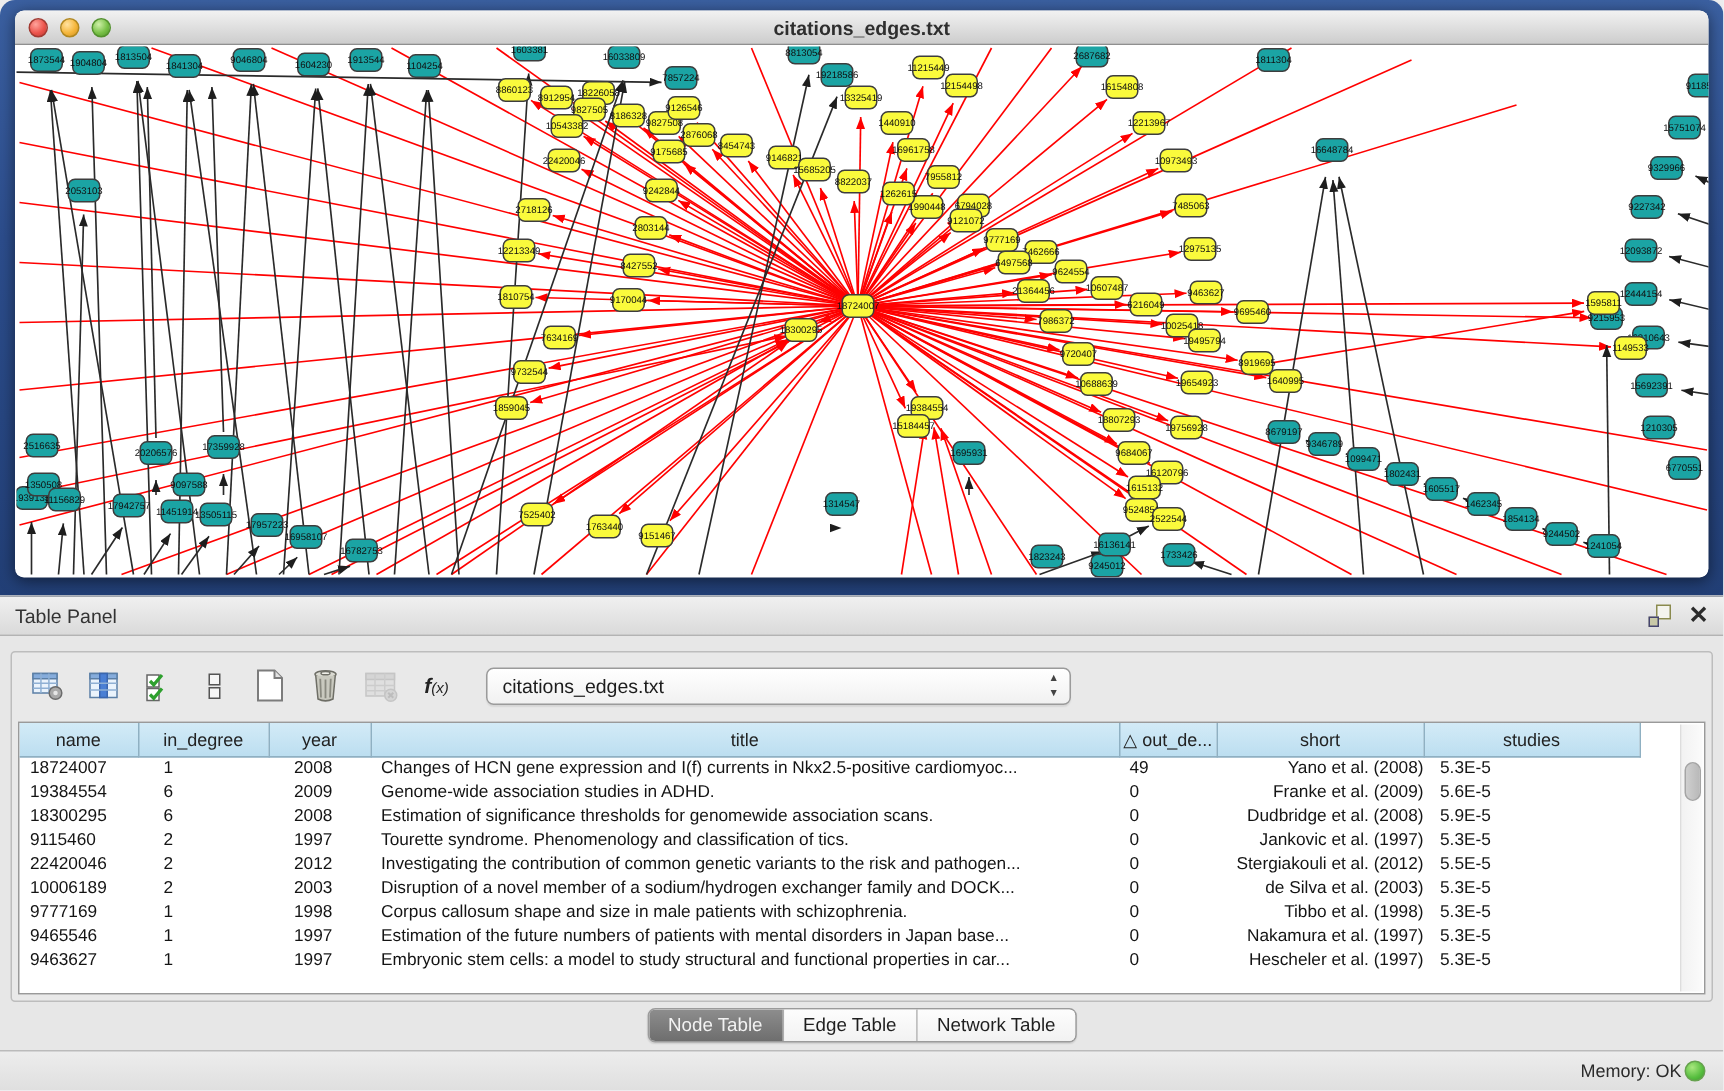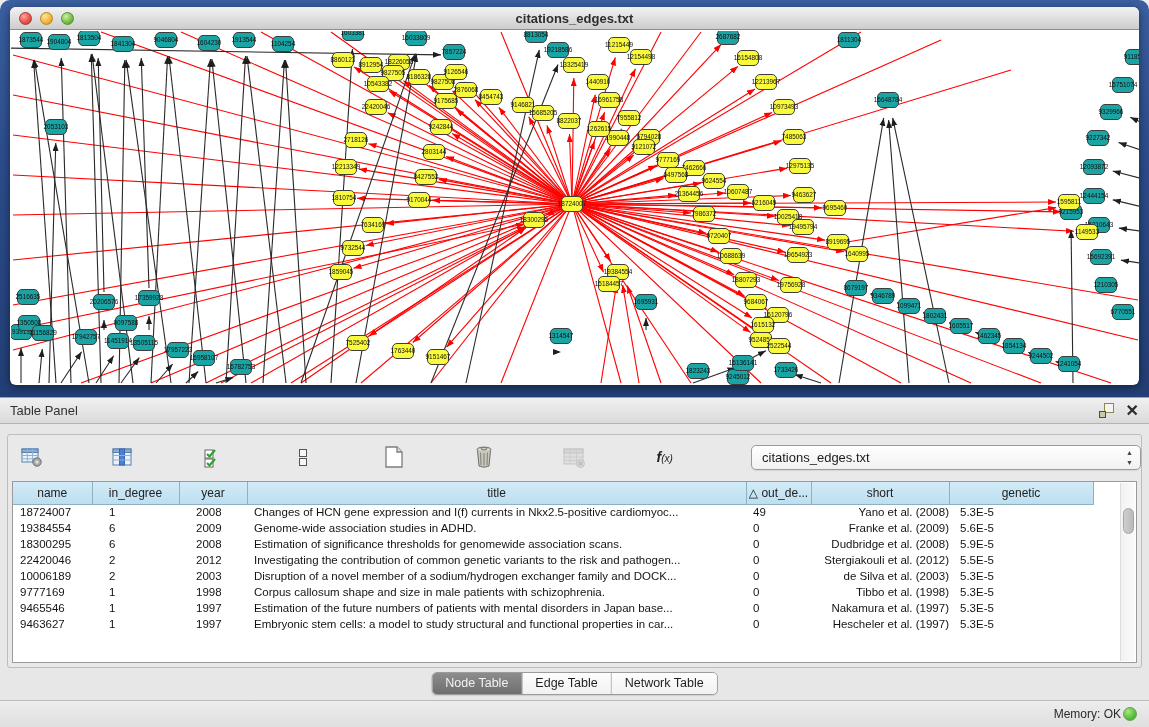--- a/index.html
+++ b/index.html
@@ -47,21 +47,21 @@
   .float-icon { position:relative; width:15px; height:15px; }
   .float-icon .sq1 { position:absolute; right:0; top:0; width:10px; height:10px; border:1.5px solid #8A8A4E; background:#F4F4EE; }
   .float-icon .sq2 { position:absolute; left:0; bottom:0; width:7px; height:7px; border:1.5px solid #45456E; background:#C9C9A8; }
   .close-x { font-size:16px; font-weight:bold; color:#2B2B2B; line-height:15px; cursor:default; }
 
   .panel-body { position:absolute; left:0; right:0; top:28px; bottom:0; }
   .group-box {
     position:absolute; left:7px; right:7px; top:9px; bottom:32px;
     border:1px solid #BDBDBD; border-radius:3px; background:#E9E9E9;
   }
-  .toolbar { height:44px; display:flex; align-items:center; padding-left:10px; gap:9px;justify-content:space-between; }
+  .toolbar { height:44px; display:flex; align-items:center; padding-left:10px; gap:9px; }
   .icon-btn { width:28px; height:28px; display:flex; align-items:center; justify-content:center; }
   .icon-btn.disabled { opacity:.45; }
   .fx-label { font-size:14px; color:#222; font-style:italic; font-weight:bold; }
   .fx-label small { font-weight:normal; font-size:10px; }
   .dropdown {
     margin-left:10px; width:390px; height:25px; position:relative;
     border:1px solid #9B9B9B; border-radius:5px;
     background:linear-gradient(#FFFFFF,#F1F1F1);
     display:flex; align-items:center; padding:0 22px 0 10px;
     font-size:13px; color:#1C1C1C;
@@ -940,21 +940,21 @@
                 <col class="c6">
             </colgroup>
             <thead>
                 <tr id="thead-row">
                   <th class="c0">name</th>
                   <th class="c1">in_degree</th>
                   <th class="c2">year</th>
                   <th class="c3">title</th>
                   <th class="c4">△ out_de...</th>
                   <th class="c5">short</th>
-                  <th class="c6">genetic</th>
+                  <th class="c6">studies</th>
                 </tr>
               </thead>
             <tbody id="tbody-rows">
                 <tr>
                   <td class="c0">18724007</td>
                   <td class="c1">1</td>
                   <td class="c2">2008</td>
                   <td class="c3">Changes of HCN gene expression and I(f) currents in Nkx2.5-positive cardiomyoc...</td>
                   <td class="c4">49</td>
                   <td class="c5">Yano et al. (2008)</td>
@@ -970,20 +970,29 @@
                   <td class="c6">5.6E-5</td>
                 </tr>
                 <tr>
                   <td class="c0">18300295</td>
                   <td class="c1">6</td>
                   <td class="c2">2008</td>
                   <td class="c3">Estimation of significance thresholds for genomewide association scans.</td>
                   <td class="c4">0</td>
                   <td class="c5">Dudbridge et al. (2008)</td>
                   <td class="c6">5.9E-5</td>
+                </tr>
+                <tr>
+                  <td class="c0">9115460</td>
+                  <td class="c1">2</td>
+                  <td class="c2">1997</td>
+                  <td class="c3">Tourette syndrome. Phenomenology and classification of tics.</td>
+                  <td class="c4">0</td>
+                  <td class="c5">Jankovic et al. (1997)</td>
+                  <td class="c6">5.3E-5</td>
                 </tr>
                 <tr>
                   <td class="c0">22420046</td>
                   <td class="c1">2</td>
                   <td class="c2">2012</td>
                   <td class="c3">Investigating the contribution of common genetic variants to the risk and pathogen...</td>
                   <td class="c4">0</td>
                   <td class="c5">Stergiakouli et al. (2012)</td>
                   <td class="c6">5.5E-5</td>
                 </tr>

